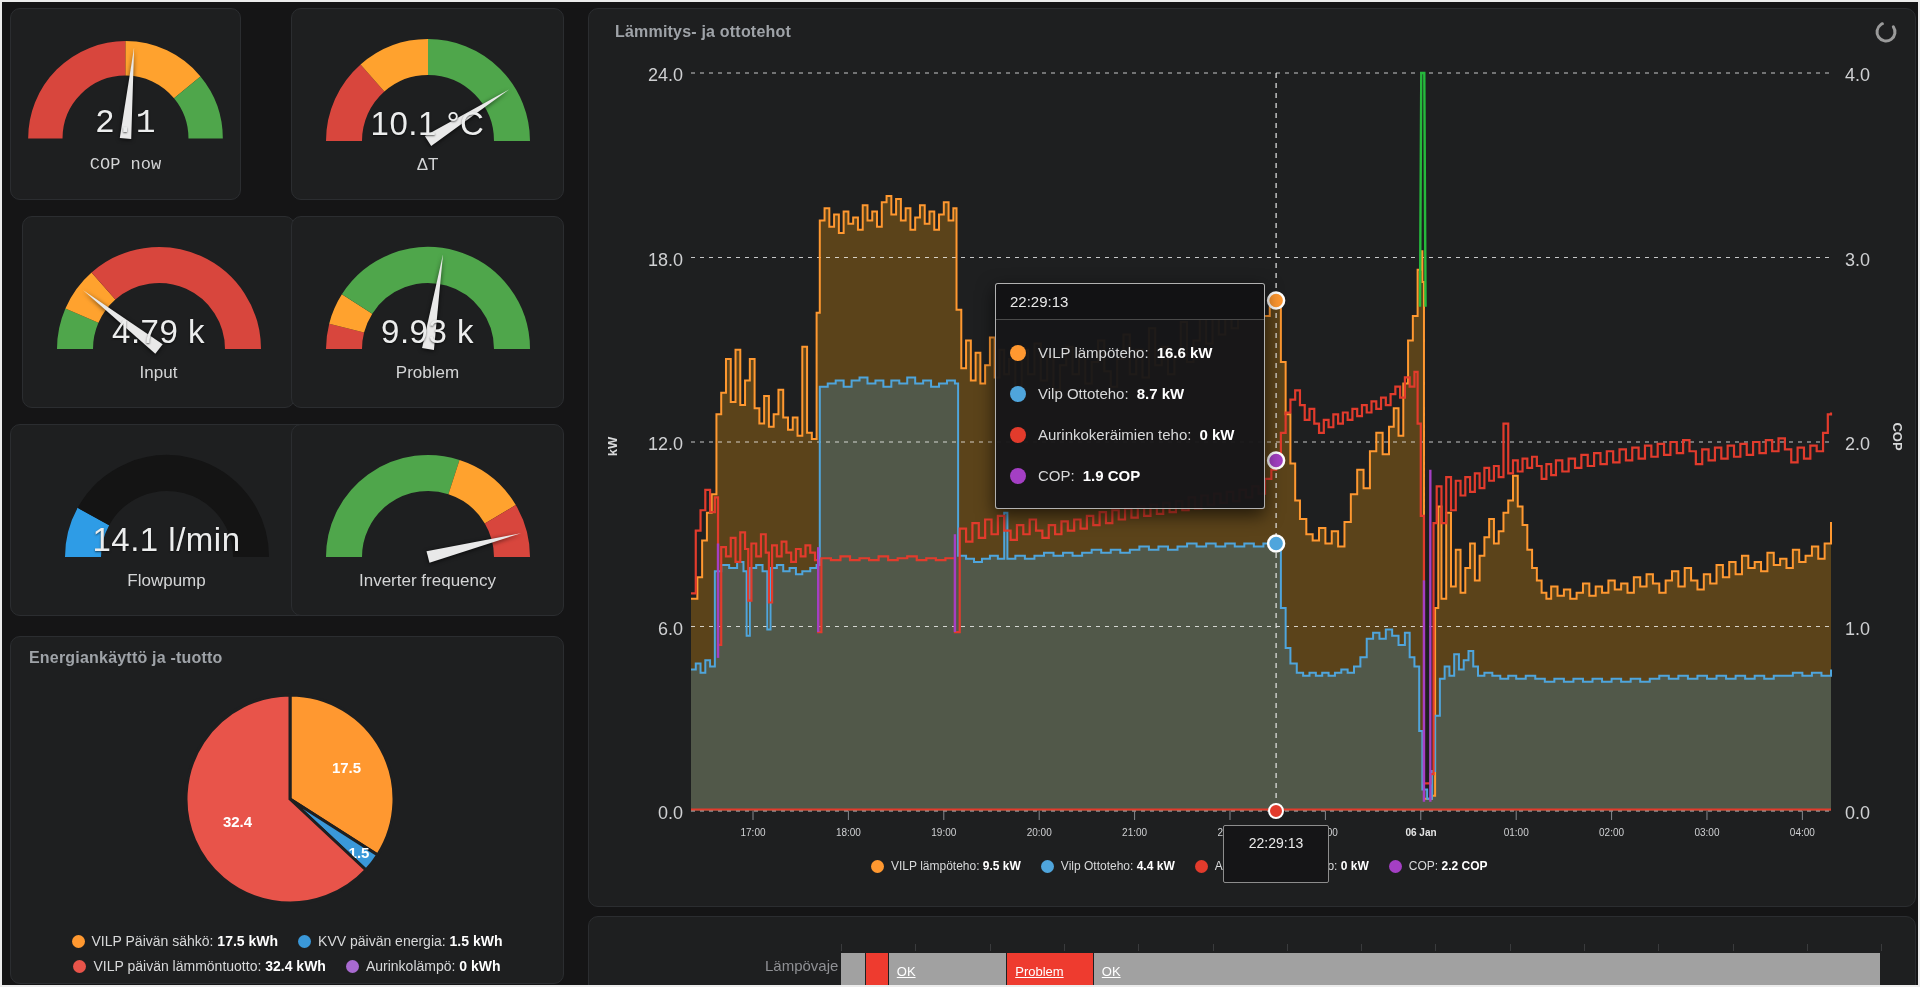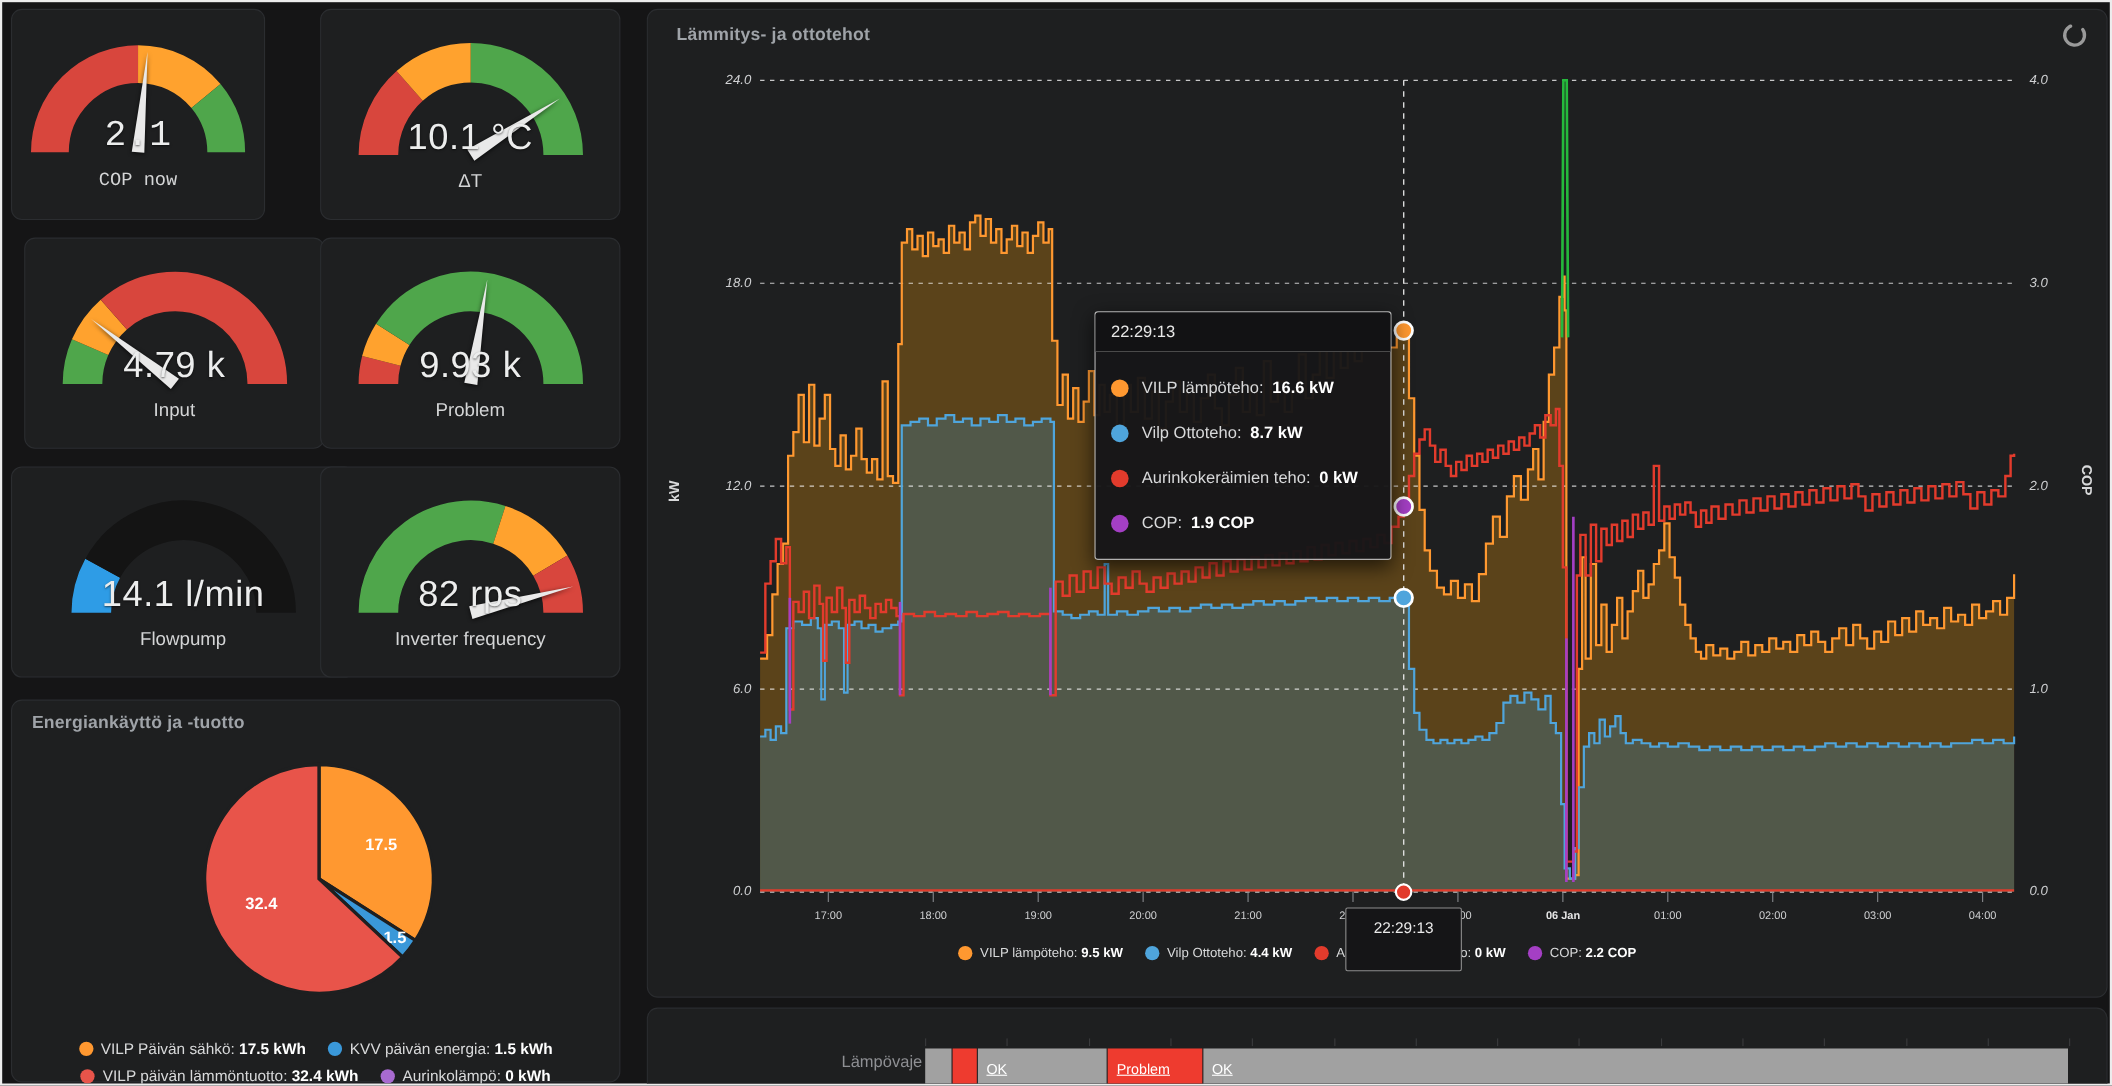--- a/index.html
+++ b/index.html
@@ -29,25 +29,25 @@
     position:absolute; left:0; width:100%; top:96px; text-align:center;
     font-size:33px; color:#eceded; font-weight:500; letter-spacing:.5px;
     text-shadow:0 1px 2px rgba(0,0,0,.6);
   }
   .gauge-label {
     position:absolute; left:0; width:100%; top:146px; text-align:center;
     font-size:17px; color:#d4d5d6;
   }
   
   .pie-legend { position:absolute; left:0; width:100%; text-align:center; font-size:14px; }
-  .pie-legend .item { display:inline-flex; align-items:center; margin:12px 10px; }
+  .pie-legend .item { display:inline-flex; align-items:center; margin:0 10px; }
   .dot { display:inline-block; width:13px; height:13px; border-radius:50%; margin-right:7px; flex:none; }
   .pie-slice-label { font-weight:bold; font-size:15px; fill:#fff; }
   
-  .ylab { position:absolute; font-size:12px; color:#cfd0d2;font-style:italic; }
+  .ylab { position:absolute; font-size:18px; color:#cfd0d2; }
   .xlab { position:absolute; font-size:10px; color:#cfd0d2; text-align:center; width:60px; }
   .axis-unit { position:absolute; font-size:13px; font-weight:bold; color:#d8d9da; }
   .ts-legend { position:absolute; display:flex; gap:20px; font-size:12px; color:#d8d9da; white-space:nowrap; }
   .ts-legend .item { display:flex; align-items:center; }
   .tooltip {
     position:absolute; width:270px;
     background:rgba(22,22,24,.96);
     border:1px solid rgba(205,205,205,.85);
     border-radius:3px;
     box-shadow:0 6px 18px rgba(0,0,0,.65);
@@ -144,21 +144,20 @@
   </div>
 <div class="panel" style="left:289px;top:422px;width:273px;height:192px;">
     <div class="gauge-wrap">
       <svg class="gauge" width="240" height="132" viewBox="0 0 240 132">
         <path d="M 36 121.99999999999999 A 84 84 0 0 1 145.95742752749558 42.11125263120711" fill="none" stroke="#4fa64b" stroke-width="36"></path>
         <path d="M 145.95742752749558 42.11125263120711 A 84 84 0 0 1 192.30233026833127 79.2405210769688" fill="none" stroke="#ffa22e" stroke-width="36"></path>
         <path d="M 192.30233026833127 79.2405210769688 A 84 84 0 0 1 204 122" fill="none" stroke="#d8463d" stroke-width="36"></path>
         <polygon points="212.98398346834858,98.12577083217396 118.50786067701087,116.1885010332282 121.49213932298913,127.8114989667718" fill="#e9e9e9" style="filter:drop-shadow(0 1px 2px rgba(0,0,0,.7))"></polygon>
       </svg>
     </div>
-    <div class="gauge-value">82 rps</div>
     <div class="gauge-label">Inverter frequency</div>
   </div>
 
 <div class="panel" style="left:8px;top:634px;width:554px;height:348px;">
   <div class="panel-title">Energiankäyttö ja -tuotto</div>
   <svg id="pie-svg" width="554" height="258" viewBox="0 0 554 258" style="position:absolute;left:0;top:36px;">
       <path d="M 279 126 L 279 22 A 104 104 0 0 1 366.64623863894155 181.98336228242908 Z" fill="#ff9830" stroke="#1e1f20" stroke-width="3"></path>
       <text x="335.54976067138585" y="100.01944209655059" text-anchor="middle" class="pie-slice-label">17.5</text>
       <path d="M 279 126 L 366.64623863894155 181.98336228242908 A 104 104 0 0 1 354.969201991278 197.02591322051694 Z" fill="#3a98d9" stroke="#1e1f20" stroke-width="3"></path>
       <text x="348.0083015914564" y="184.56887073163472" text-anchor="middle" class="pie-slice-label">1.5</text>

